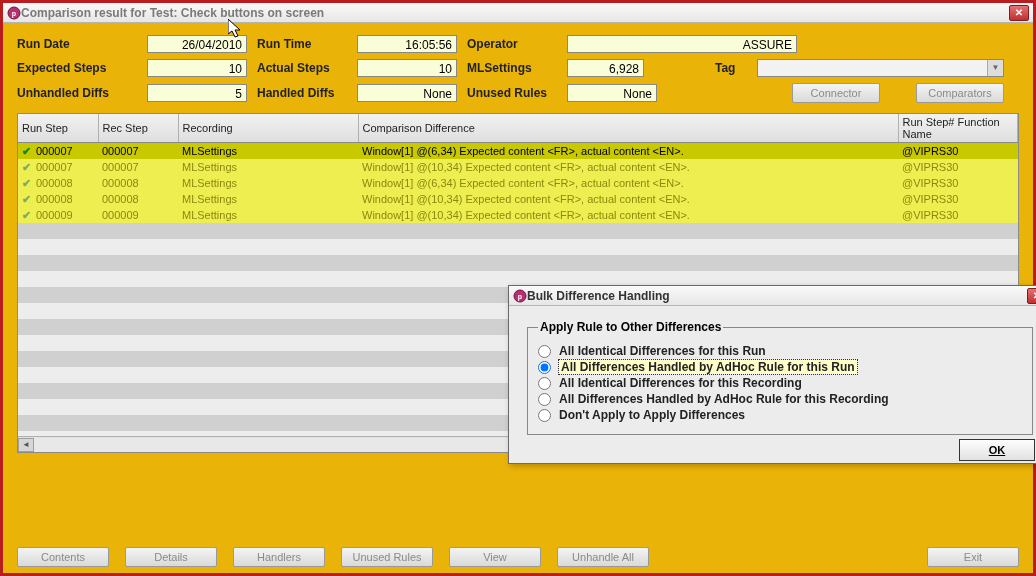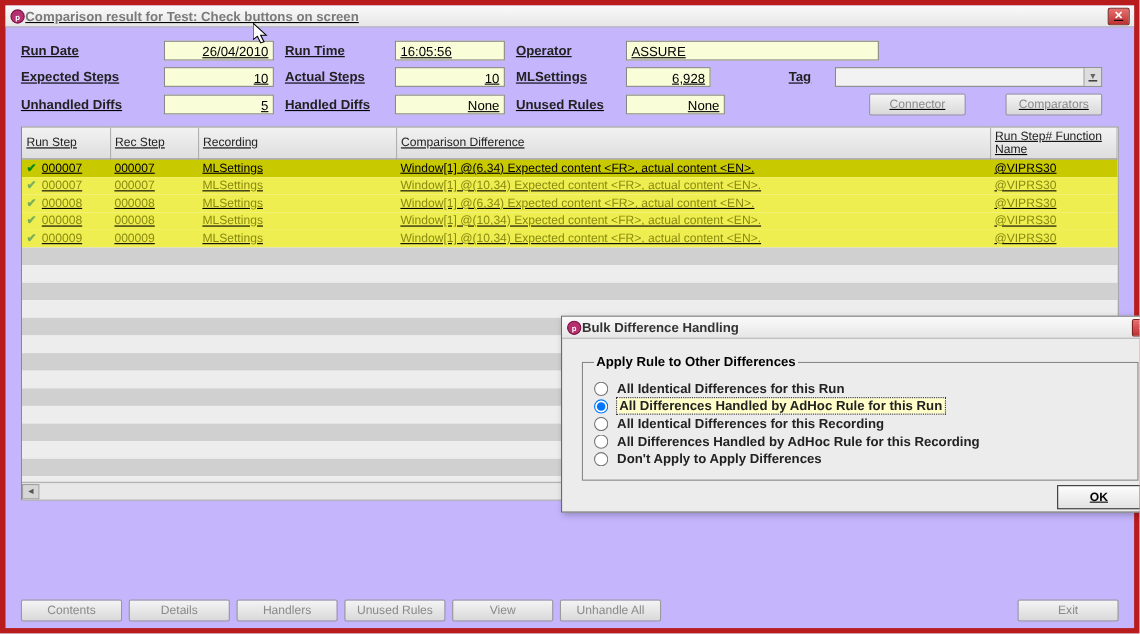--- a/index.html
+++ b/index.html
@@ -1,34 +1,34 @@
 <!DOCTYPE html>
 <html><head>
 <meta charset="utf-8">
 <style>
   * { box-sizing: border-box; font-family: Tahoma, Arial, sans-serif; }
   body { margin:0; padding:0; width:1036px; height:576px; overflow:hidden; background:#dcdcdc; }
 
   
-  .win-main { width:1036px; height:576px; background:#c4b5fd; border:5px solid #b91c1c; position:relative;text-decoration:underline; }
+  .win-main { width:1036px; height:576px; background:#eab308; border:3px solid #b91c1c; position:relative; }
   .titlebar { height:20px; background:linear-gradient(#fafafa,#e6e6e6); border-bottom:1px solid #b5b5b5; display:flex; align-items:center; padding:0 4px; color:#7a7a7a; font-size:12px; font-weight:bold; }
   .titlebar .spacer { flex:1; }
   .close-x { width:20px; height:16px; background:linear-gradient(#e87070,#c03030); border:1px solid #7a2020; border-radius:2px; text-align:center; color:#fff; font-size:10px; line-height:14px; cursor:pointer;}
 
   .icon-red { display:inline-block; width:14px; height:14px; }
   .icon-red svg { display:block; }
 
   .content { padding:12px 14px 8px 14px; }
 
   
   .field-grid { display:grid; grid-template-columns: 130px 100px 110px 100px 110px 130px 60px auto 15px; column-gap:0px; row-gap:18px; align-items:center; font-size:12px; }
   .fl { font-weight:bold; color:#222; white-space:nowrap; }
   .fval { height:18px; line-height:18px; background:#f9fed9; border:1px solid #888; padding:0 4px; font-size:12px; }
   .fval.right { text-align:right; }
-  .fval.left { text-align:left; }
+  .fval.left { text-align:right; }
   .tag-combo { flex:1; height:18px; background:#f2f2f2; border:1px solid #888; display:flex; }
   .tag-combo .dd { width:16px; border-left:1px solid #aaa; background:#ddd; font-size:8px; text-align:center; line-height:16px; color:#666;}
 
   .greybtn { height:20px; width:88px; background:linear-gradient(#f4f4f4,#d9d9d9); border:1px solid #9a9a9a; border-radius:2px; font-size:11px; color:#8a8a8a; cursor:default; }
   .greybtn.small { width:88px; }
 
   
   .tblwrap { margin-top:10px; border:1px solid #8a8a8a; background:#fff; height:340px; overflow:hidden; position:relative;}
   .tbl { width:100%; border-collapse:collapse; font-size:11px; table-layout:fixed; }
   .tbl th { background:linear-gradient(#f2f2f2,#dedede); border-right:1px solid #b0b0b0; border-bottom:1px solid #8a8a8a; text-align:left; padding:2px 4px; font-weight:normal; color:#222; height:16px;}
@@ -48,21 +48,21 @@
   
   tr.empty td { height:16px; }
   tr.empty:nth-child(odd) td { background:#ededed; }
   tr.empty:nth-child(even) td { background:#d0d0d0; }
 
   .hscroll { position:absolute; bottom:0; left:0; right:0; height:16px; background:#e2e2e2; border-top:1px solid #b0b0b0; display:flex; align-items:center; }
   .hscroll .arrow { width:16px; height:14px; background:#d6d6d6; border:1px solid #a0a0a0; font-size:8px; text-align:center; line-height:12px; color:#555;}
   .hscroll .track { flex:1; background:#e8e8e8; height:14px; }
 
   
-  .bottombar { position:absolute; left:0; right:0; bottom:6px; padding:0 14px; display:flex; gap:6px; align-items:center; }
+  .bottombar { position:absolute; left:0; right:0; bottom:6px; padding:0 14px; display:flex; gap:16px; align-items:center; }
   .bottombar .greybtn { width:92px; }
   .bottombar .spacer { flex:1; }
 
   
   .dialog { position:absolute; left:505px; top:282px; width:544px; background:#ececec; border:1px solid #6a6a6a; box-shadow:2px 2px 6px rgba(0,0,0,.25); }
   .dialog .titlebar { color:#333; }
   .dialog-body { padding:14px 16px 2px 16px; font-size:12px; }
   fieldset { border:1px solid #888; padding:8px 10px 10px 10px; }
   legend { font-weight:bold; padding:0 2px; }
   .radio-row { display:flex; align-items:center; gap:4px; margin:2px 0; font-weight:bold; color:#222; white-space:nowrap;}

